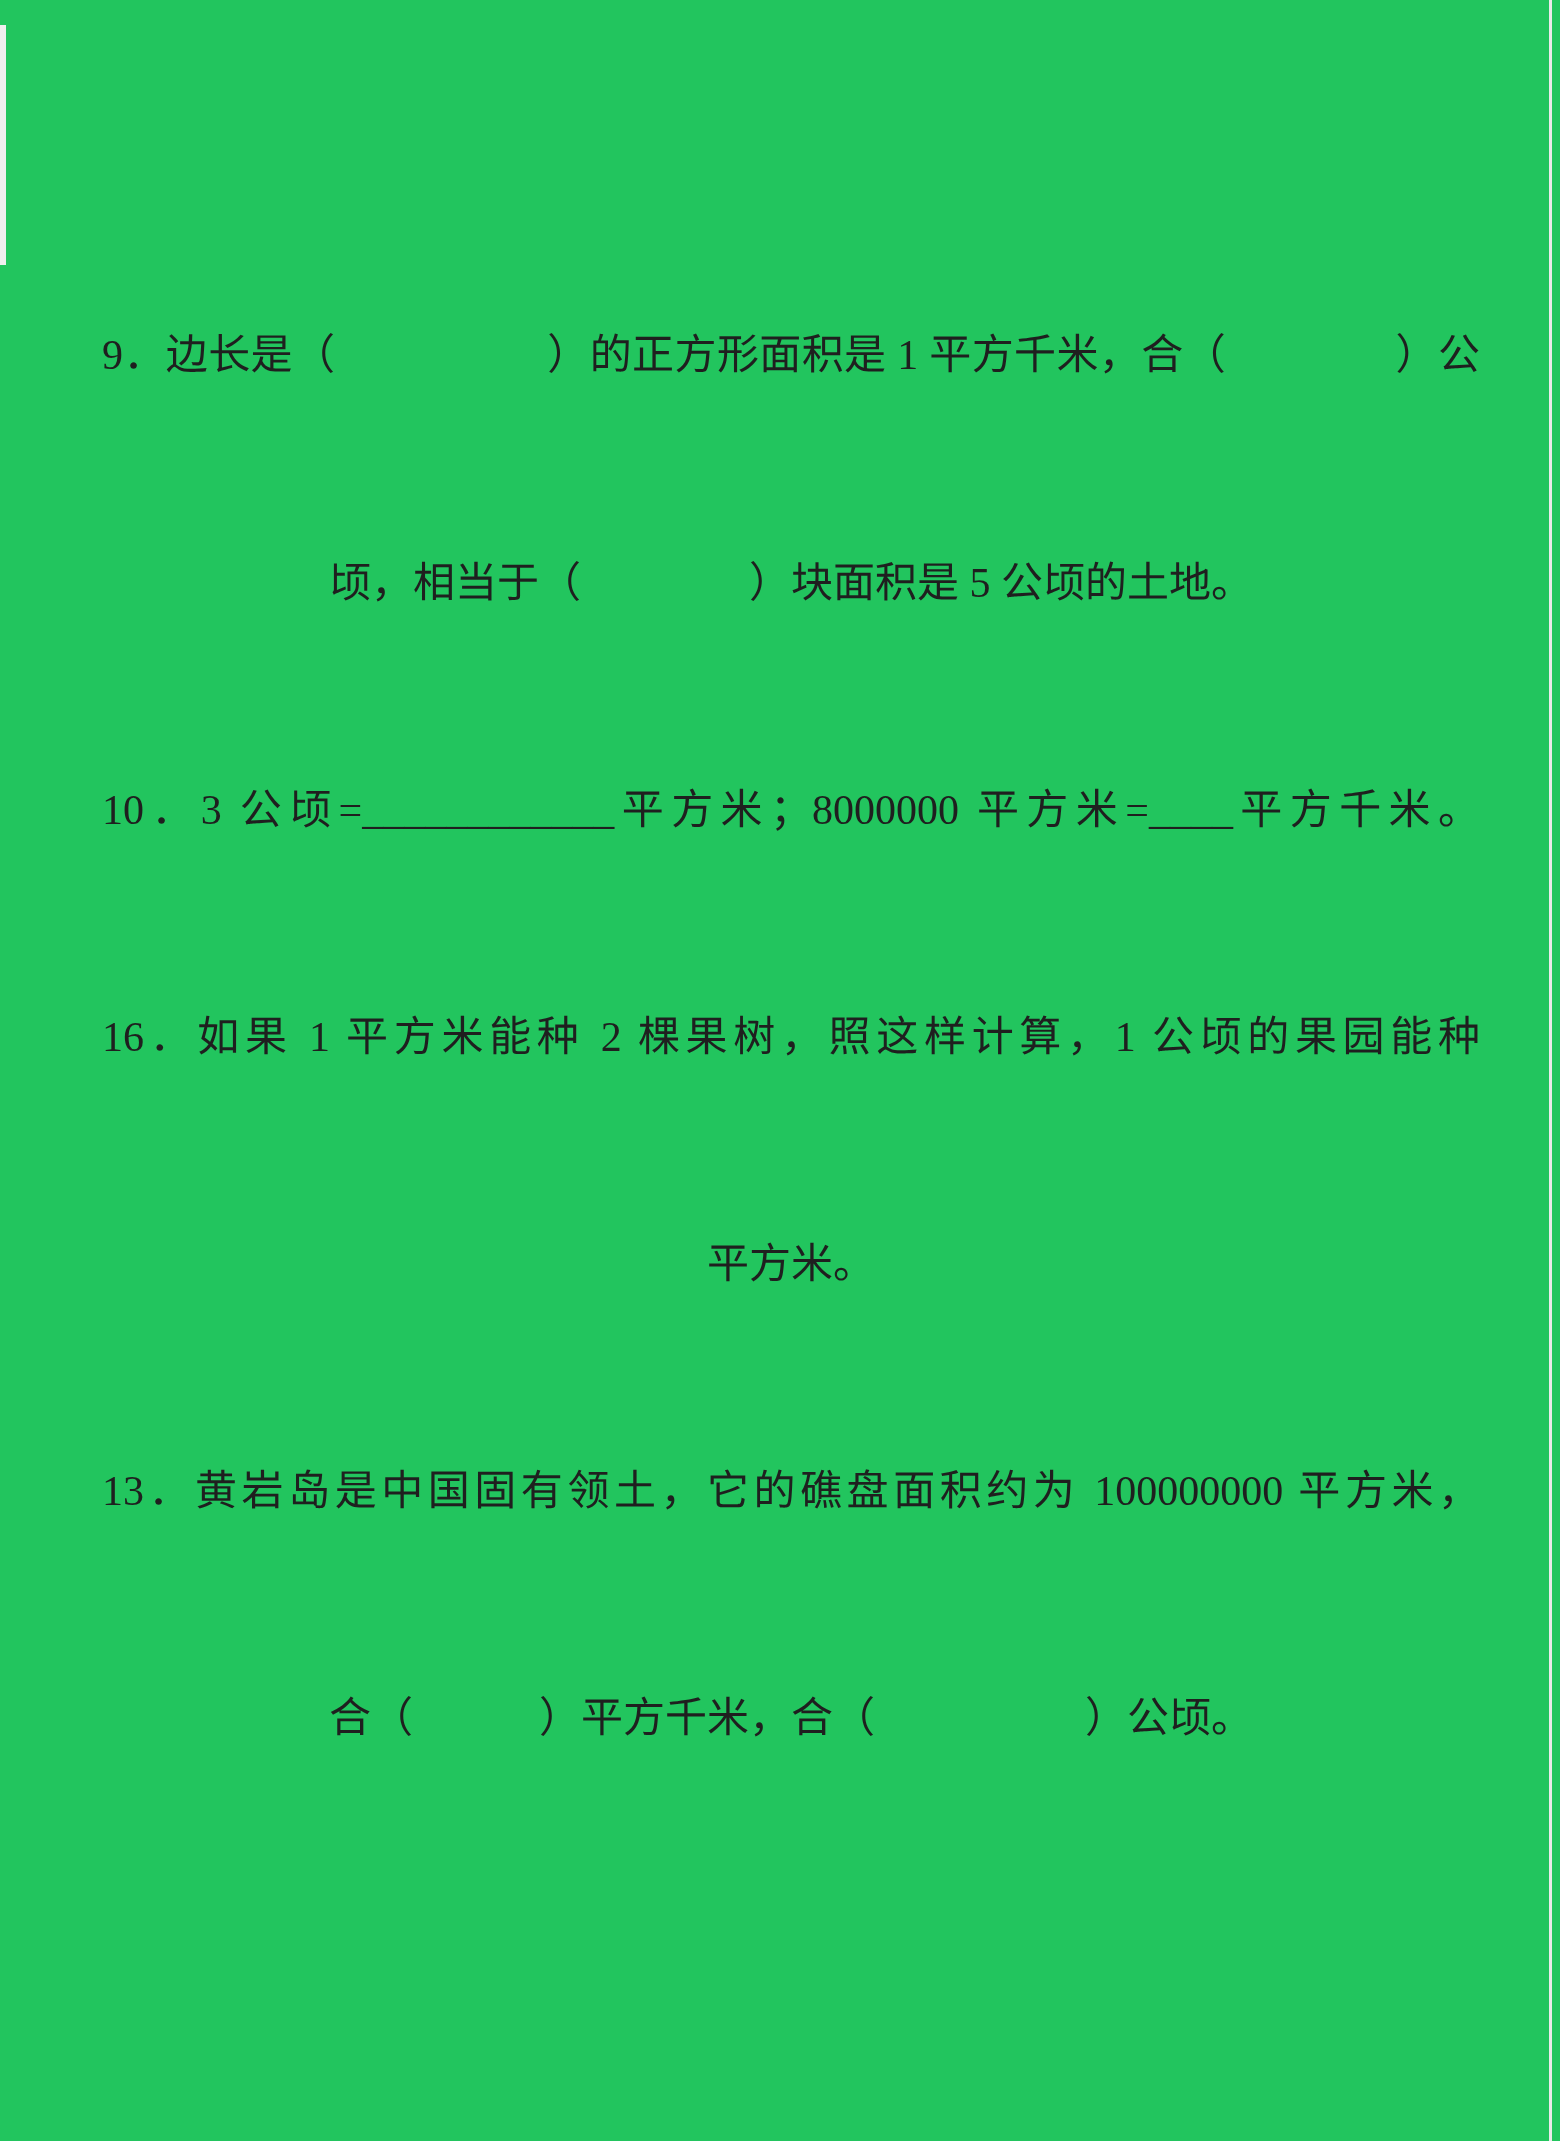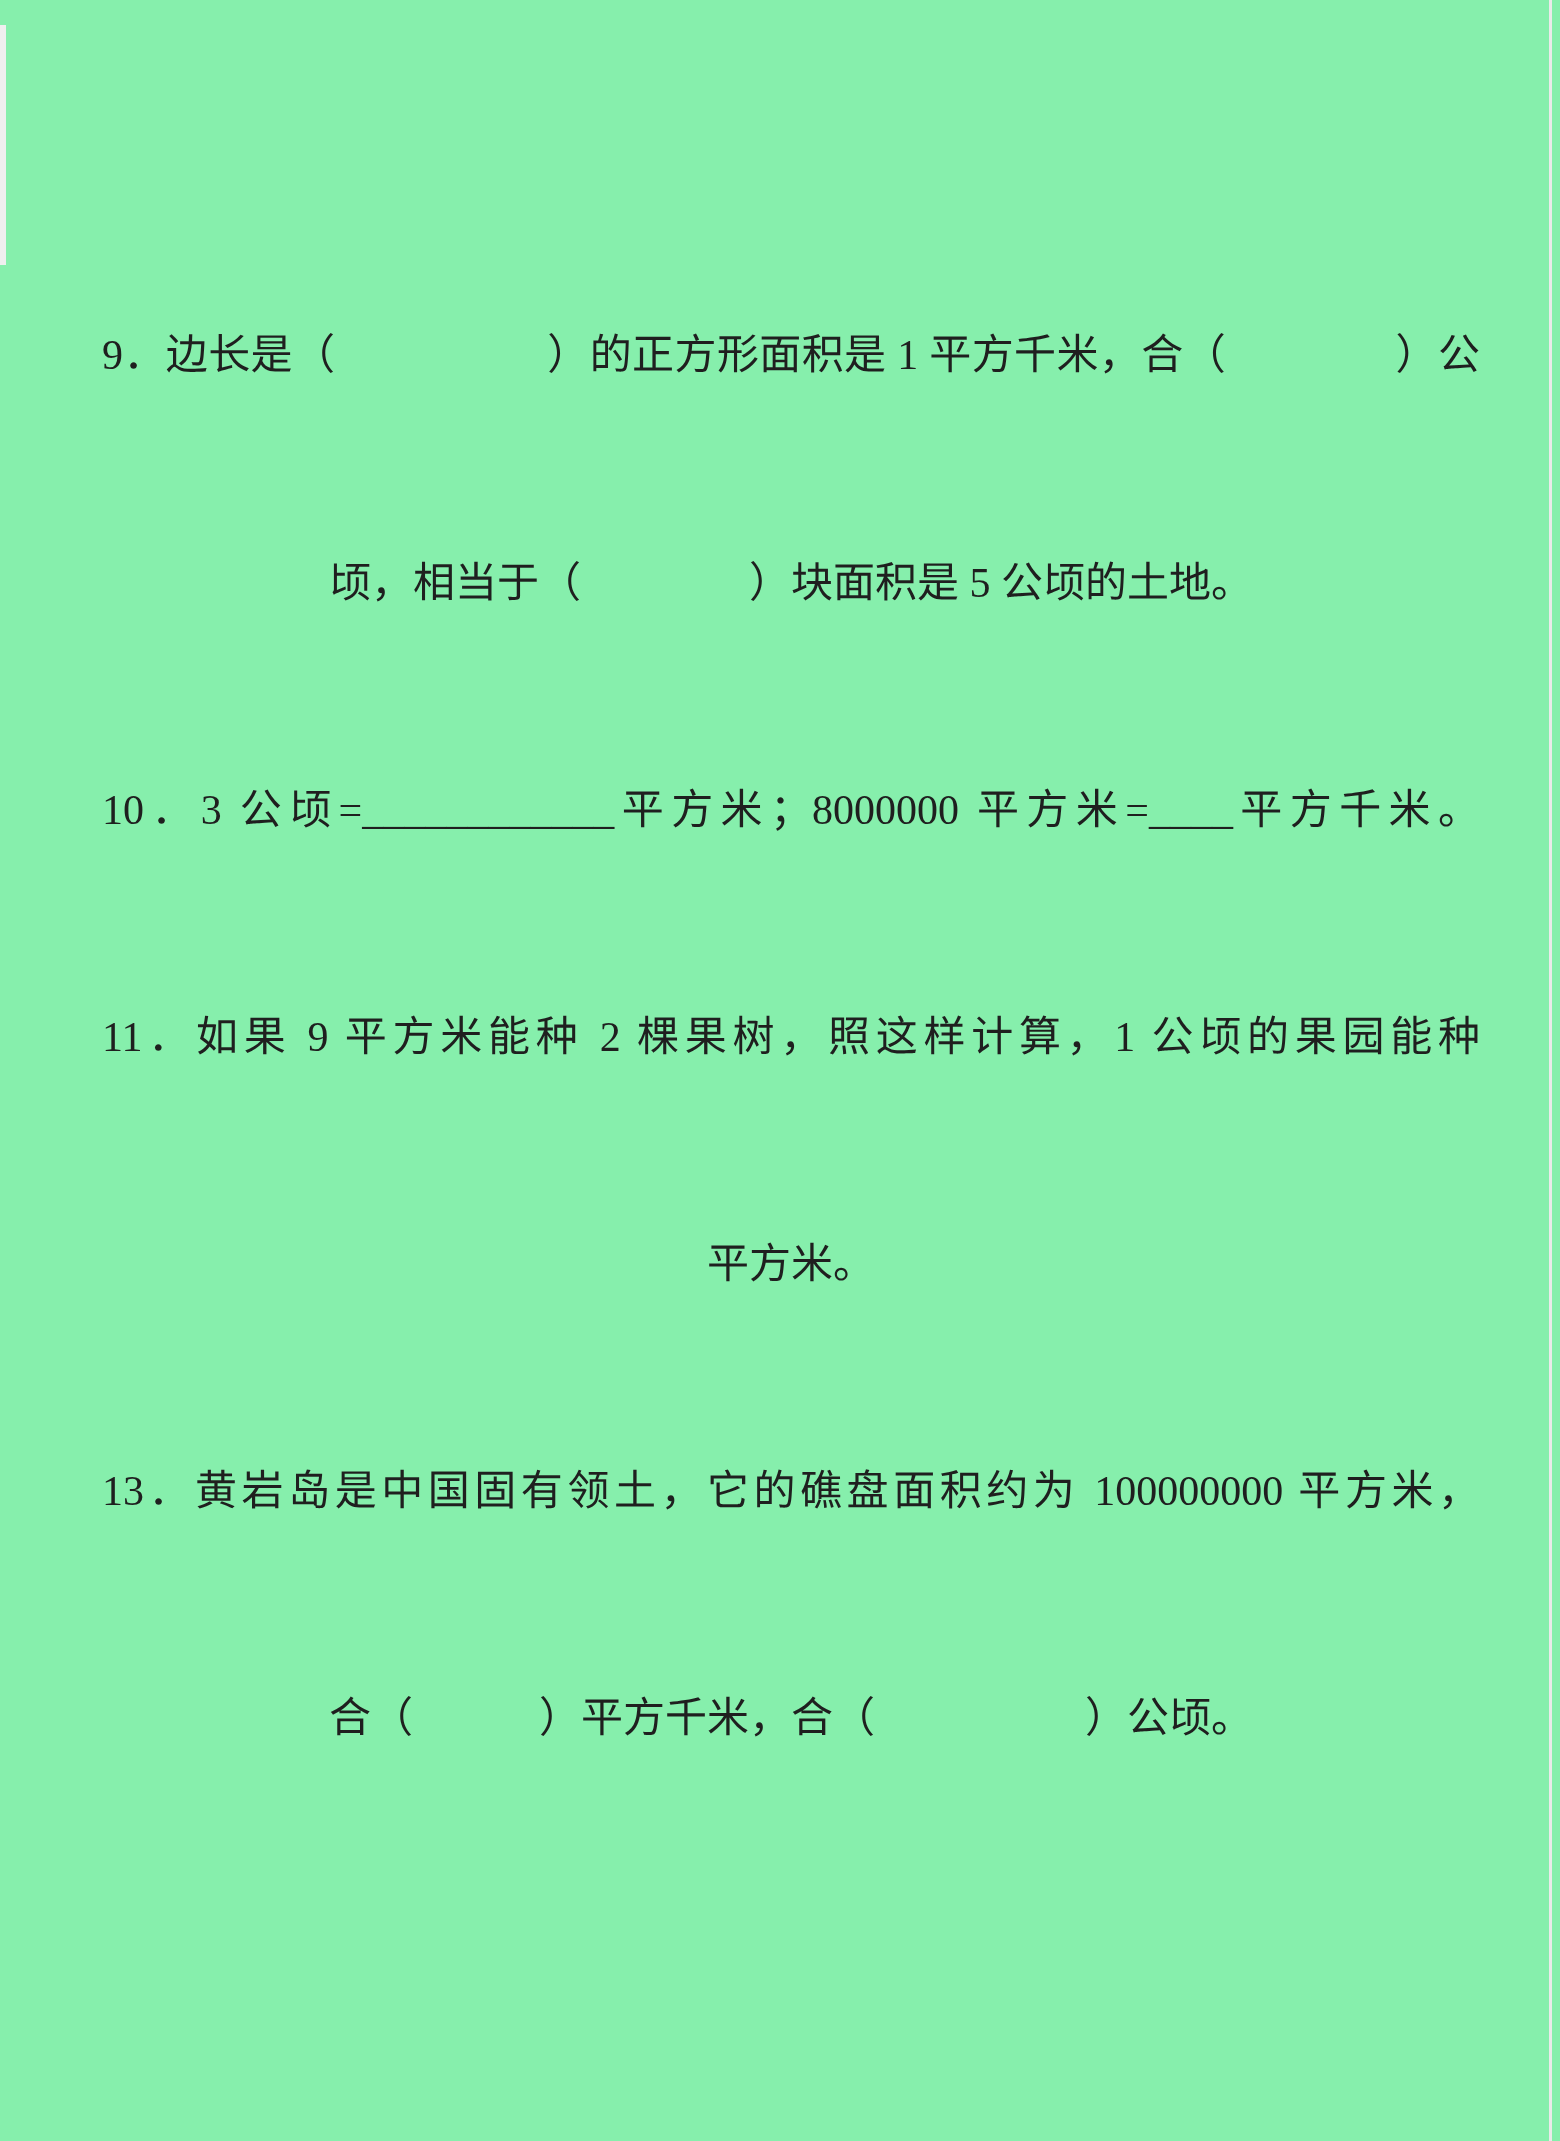--- a/index.html
+++ b/index.html
@@ -4,21 +4,21 @@
 <style>
   html, body {
     margin: 0;
     padding: 0;
     background: #f6f6f6;
   }
   .page {
     position: relative;
     width: 1560px;
     height: 2141px;
-    background: #86efac;
+    background: #22c55e;
     overflow: hidden;
   }
   
   .edge-right {
     position: absolute;
     top: 0;
     left: 1549px;
     width: 3px;
     height: 2141px;
     background: #eaeaea;
@@ -56,21 +56,21 @@
 <body>
 
 <div class="page">
   <div class="edge-left"></div>
   <div class="edge-right"></div>
 
   <div class="content">
     <div class="line fill">9．边长是（　　　　　）的正方形面积是 1 平方千米，合（　　　　）公</div>
     <div class="line">顷，相当于（　　　　）块面积是 5 公顷的土地。</div>
     <div class="line fill">10．3 公顷=____________平方米；8000000 平方米=____平方千米。</div>
-    <div class="line fill">11．如果 9 平方米能种 2 棵果树，照这样计算，1 公顷的果园能种</div>
+    <div class="line fill">16．如果 1 平方米能种 2 棵果树，照这样计算，1 公顷的果园能种</div>
     <div class="line">平方米。</div>
     <div class="line fill">13．黄岩岛是中国固有领土，它的礁盘面积约为 100000000 平方米，</div>
     <div class="line">合（　　　）平方千米，合（　　　　　）公顷。</div>
     
     
     
     
     
     
     

